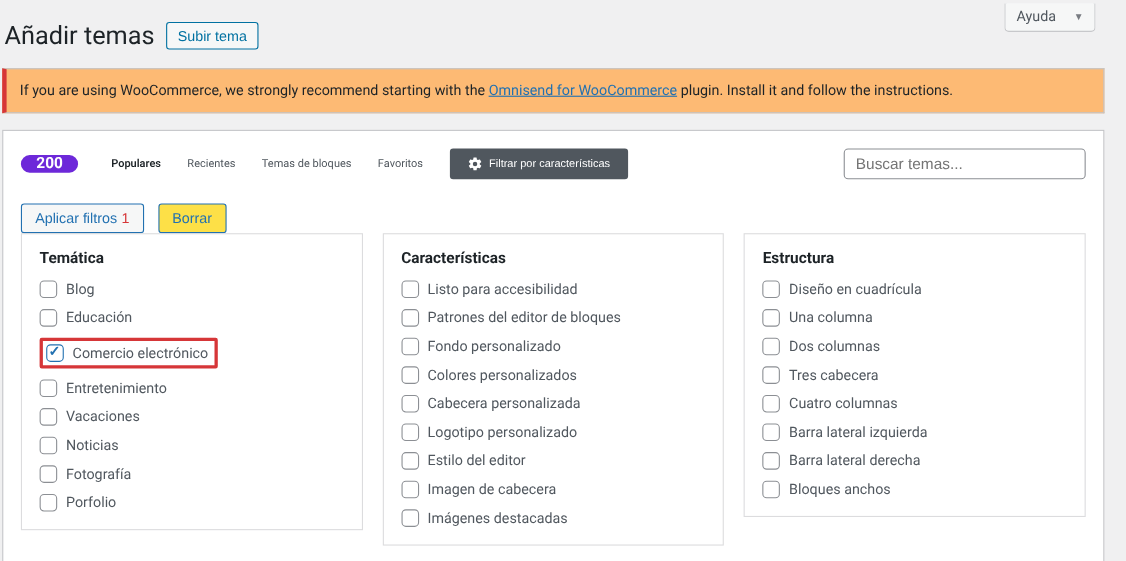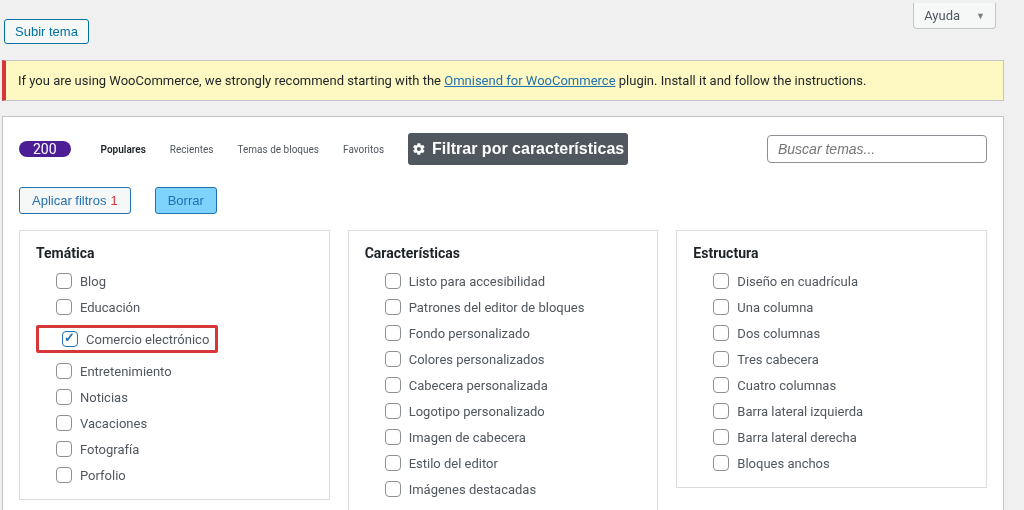--- a/index.html
+++ b/index.html
@@ -3,50 +3,51 @@
   <meta charset="utf-8">
   <style>
     * { box-sizing: border-box; margin: 0; padding: 0; }
     body { font-family: -apple-system, BlinkMacSystemFont, "Segoe UI", Roboto, sans-serif; font-size: 13px; color: #1d2327; background: #f0f0f1; }
     .wrap { padding: 10px 20px 0 2px; }
     .header-row { display: flex; align-items: center; gap: 10px; padding: 9px 0 4px 2px; position: relative; }
     .header-row h1 { font-size: 23px; font-weight: 400; color: #1d2327; margin: 0; padding: 0; }
     .upload-btn { border: 1px solid #0071a1; color: #0071a1; background: #f6f7f7; padding: 4px 10px; border-radius: 3px; font-size: 13px; cursor: pointer; }
     .help-tab { position: absolute; top: -7px; right: 8px; background: #f6f7f7; border: 1px solid #c3c4c7; border-top: none; padding: 5px 10px; font-size: 13px; border-radius: 0 0 4px 4px; color: #50575e; cursor: pointer; display: flex; align-items: center; gap: 16px; }
     .help-tab .tri { font-size: 9px; color: #787c82; }
-    .notice { background: #fef9c3; border: 1px solid #c3c4c7; border-left: 4px solid #d63638; margin: 12px 0 15px 0; padding: 12px; font-size: 13px; }
+    .notice { background: #fdba74; border: 1px solid #c3c4c7; border-left: 4px solid #d63638; margin: 12px 0 15px 0; padding: 12px; font-size: 13px; }
     .notice a { color: #2271b1; text-decoration: underline; }
     .panel { background: #fff; border: 1px solid #c3c4c7; padding: 16px; }
     .filter-bar { display: flex; align-items: center; gap: 0; margin-bottom: 22px; }
-    .count-badge { background: #4c1d95; color: #fff; border-radius: 30px; padding: 0 14px; font-size: 14px; font-weight: 400; margin-right: 18px; }
+    .count-badge { background: #6d28d9; color: #fff; border-radius: 30px; padding: 0 14px; font-size: 14px; font-weight: 700; margin-right: 18px; }
     .tab-link { font-size: 10px; color: #50575e; padding: 0 12px; cursor: pointer; }
     .tab-link.active { font-weight: 600; color: #1d2327; }
-    .filter-features-btn { background: #50575e; color: #fff; border: none; border-radius: 3px; padding: 7px 4px; font-size: 16px; margin-left: 12px; cursor: pointer; display: inline-flex; align-items: center; gap: 6px; font-weight: bold; }
+    .filter-features-btn { background: #50575e; color: #fff; border: none; border-radius: 3px; padding: 7px 16px; font-size: 10px; margin-left: 12px; cursor: pointer; display: inline-flex; align-items: center; gap: 6px; }
     .filter-features-btn .gear { width: 14px; height: 14px; }
     .search-box { margin-left: auto; }
-    .search-box input { border: 1px solid #8c8f94; border-radius: 4px; padding: 5px 10px; font-size: 14px; width: 220px; font-style: italic; }
-    .action-row { display: flex; gap: 24px; margin-bottom: 16px; }
+    .search-box input { border: 1px solid #8c8f94; border-radius: 4px; padding: 5px 10px; font-size: 14px; width: 220px; }
+    .action-row { display: flex; gap: 13px; margin-bottom: 0; }
     .apply-btn { border: 1px solid #2271b1; color: #2271b1; background: #f6f7f7; padding: 5px 12px; border-radius: 3px; font-size: 13px; cursor: pointer; }
     .apply-btn .count { color: #d63638; margin-left: 4px; }
-    .clear-btn { border: 1px solid #2271b1; color: #2271b1; background: #7dd3fc; padding: 5px 12px; border-radius: 3px; font-size: 13px; cursor: pointer; }
+    .clear-btn { border: 1px solid #2271b1; color: #2271b1; background: #fde047; padding: 5px 12px; border-radius: 3px; font-size: 13px; cursor: pointer; }
     .filter-groups { display: flex; gap: 18px; align-items: flex-start; }
     .filter-col { border: 1px solid #dcdcde; padding: 14px 16px 16px 16px; flex: 1; }
     .filter-col h4 { font-size: 14px; font-weight: 700; margin-bottom: 12px; }
     .filter-list { display: flex; flex-direction: column; gap: 10px; }
-    .filter-item { display: flex; align-items: center; gap: 8px; font-size: 13px; color: #50575e; cursor: pointer; margin-left: 20px; }
+    .filter-item { display: flex; align-items: center; gap: 8px; font-size: 13px; color: #50575e; cursor: pointer; }
     .filter-item input[type="checkbox"] { width: 16px; height: 16px; border: 1px solid #8c8f94; border-radius: 4px; appearance: none; background: #fff; position: relative; cursor: pointer; flex-shrink: 0; }
     .filter-item input[type="checkbox"]:checked { border-color: #2271b1; }
     .filter-item input[type="checkbox"]:checked::after { content: '✓'; position: absolute; top: -2px; left: 1px; font-size: 13px; color: #2271b1; font-weight: bold; }
     .highlight-box { border: 3px solid #d63638; padding: 3px 6px 3px 3px; display: inline-flex; align-items: center; gap: 8px; border-radius: 2px; }
   </style>
 </head>
 <body>
 
 <div class="wrap">
   <div class="header-row">
+    <h1>Añadir temas</h1>
     <button class="upload-btn">Subir tema</button>
     <div class="help-tab">
       <span>Ayuda</span>
       <span class="tri">▼</span>
     </div>
   </div>
 
   <div class="notice">
     <span>If you are using WooCommerce, we strongly recommend starting with the </span><a href="#">Omnisend for WooCommerce</a><span> plugin. Install it and follow the instructions.</span>
   </div>
@@ -102,27 +103,27 @@
               </span></div>
             <div>
               <label class="filter-item">
                 <input type="checkbox" style="">
                 <span>Entretenimiento</span>
               </label>
             </div>
             <div>
               <label class="filter-item">
                 <input type="checkbox" style="">
+                <span>Vacaciones</span>
+              </label>
+            </div>
+            <div>
+              <label class="filter-item">
+                <input type="checkbox" style="">
                 <span>Noticias</span>
-              </label>
-            </div>
-            <div>
-              <label class="filter-item">
-                <input type="checkbox" style="">
-                <span>Vacaciones</span>
               </label>
             </div>
             <div>
               <label class="filter-item">
                 <input type="checkbox" style="">
                 <span>Fotografía</span>
               </label>
             </div>
             <div>
               <label class="filter-item">
@@ -167,27 +168,27 @@
             </div>
             <div>
               <label class="filter-item">
                 <input type="checkbox" style="">
                 <span>Logotipo personalizado</span>
               </label>
             </div>
             <div>
               <label class="filter-item">
                 <input type="checkbox" style="">
+                <span>Estilo del editor</span>
+              </label>
+            </div>
+            <div>
+              <label class="filter-item">
+                <input type="checkbox" style="">
                 <span>Imagen de cabecera</span>
-              </label>
-            </div>
-            <div>
-              <label class="filter-item">
-                <input type="checkbox" style="">
-                <span>Estilo del editor</span>
               </label>
             </div>
             <div>
               <label class="filter-item">
                 <input type="checkbox" style="">
                 <span>Imágenes destacadas</span>
               </label>
             </div>
           </div>
         </div>

